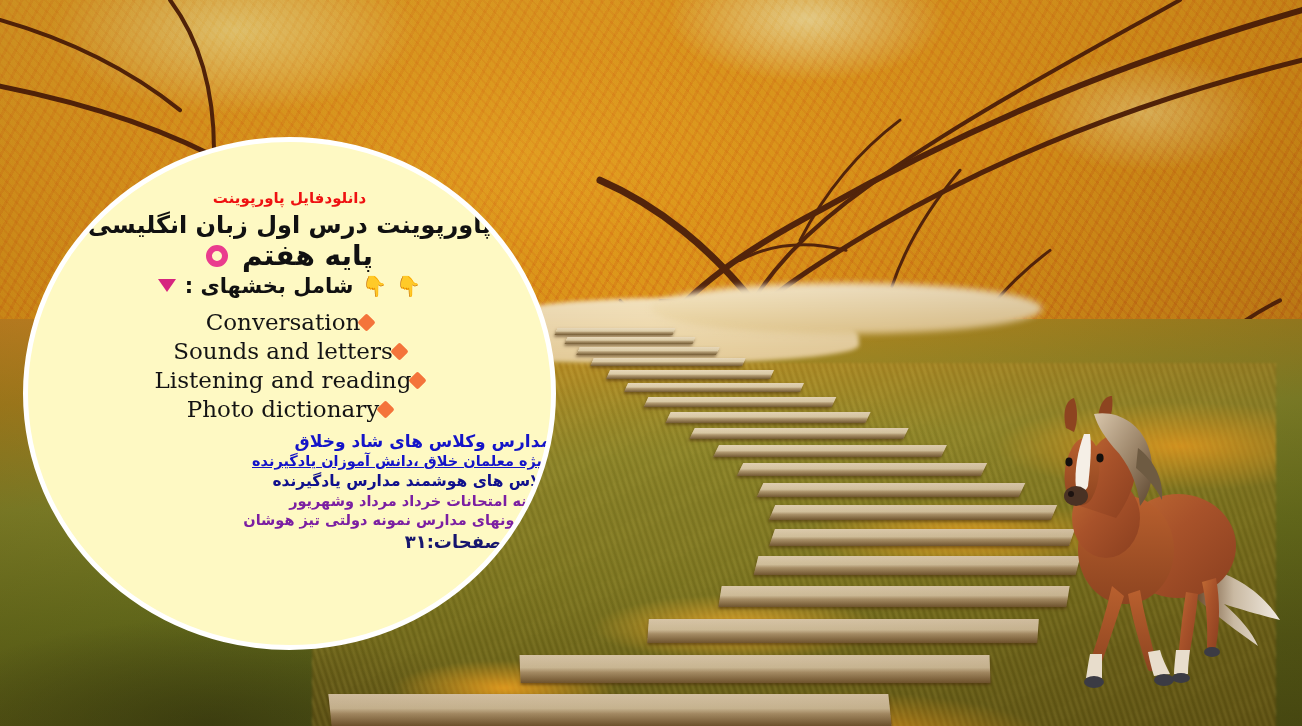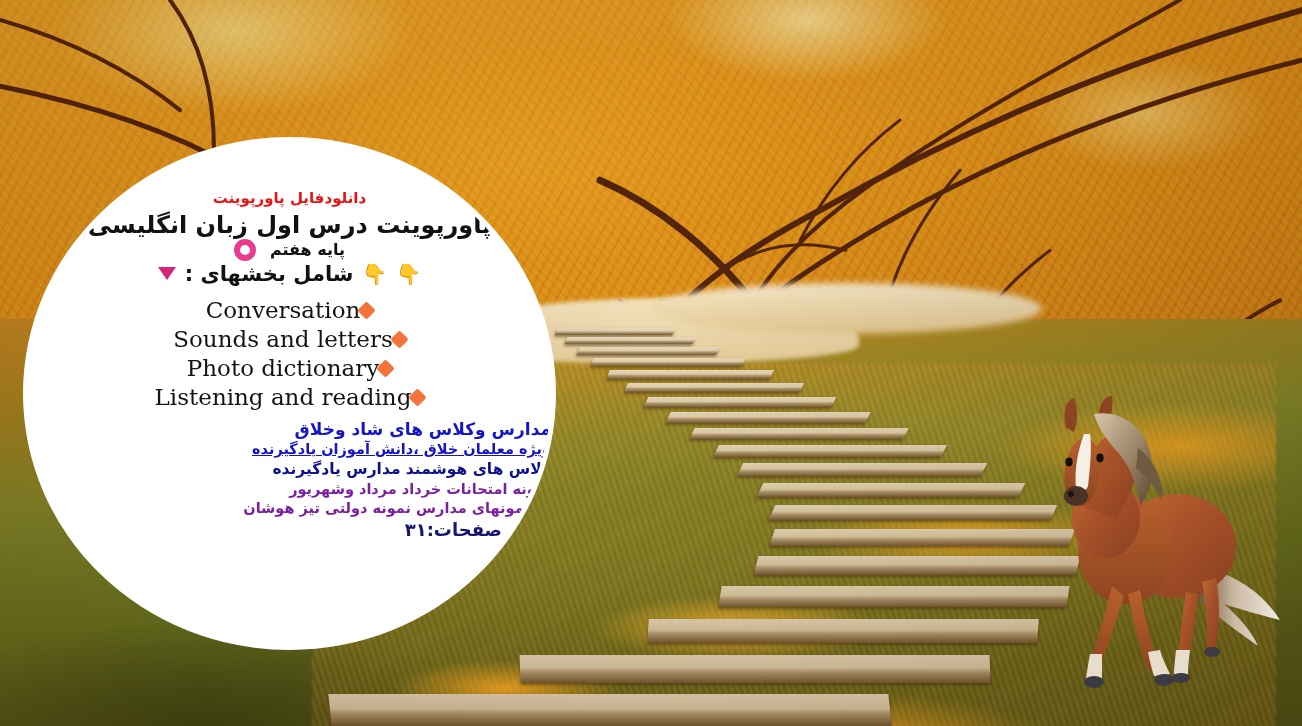--- a/index.html
+++ b/index.html
@@ -91,21 +91,21 @@
     pointer-events:none;
   }
 
   
   .horse{position:absolute;left:1028px;top:388px;width:266px;height:300px;}
 
   
   .circle{
     position:absolute;
     left:23px;top:137px;width:533px;height:513px;
-    background:#ffffff;
+    background:#fef9c3;
     border:5px solid #ffffff;
     border-radius:50%;
     box-sizing:border-box;
     overflow:hidden;
   }
   .circle-inner{
     position:absolute;inset:0;
     display:flex;flex-direction:column;align-items:center;
     padding-top:48px;
   }
@@ -123,21 +123,21 @@
     font-weight:bold;
     font-size:24px;
     direction:rtl;
     line-height:1.22;
     text-align:left;
     margin-top:4px;
   }
   .l-hdr2{
     color:#111111;
     font-weight:bold;
-    font-size:16px;
+    font-size:28px;
     direction:rtl;
     line-height:1.22;
     display:flex;align-items:center;gap:14px;
     margin-top:-2px;
     justify-content:flex-end;
   }
   .l-sec{
     color:#111111;
     font-weight:bold;
     font-size:21px;
@@ -330,25 +330,25 @@
       <div class="en-list">
         <div class="en-row">
           <span class="txt">Conversation</span>
           <span class="dia"></span>
         </div>
         <div class="en-row">
           <span class="txt">Sounds and letters</span>
           <span class="dia"></span>
         </div>
         <div class="en-row">
-          <span class="txt">Photo dictionary</span>
+          <span class="txt">Listening and reading</span>
           <span class="dia"></span>
         </div>
         <div class="en-row">
-          <span class="txt">Listening and reading</span>
+          <span class="txt">Photo dictionary</span>
           <span class="dia"></span>
         </div>
       </div>
 
       <div class="fa-list">
         <div class="fa-row" style="color:#1414c8;font-size:17px;">مدارس  وکلاس های شاد وخلاق</div>
         <div class="fa-row sm" style="color:#1414c8;text-decoration:underline;">ویژه معلمان خلاق ،دانش آموزان یادگیرنده</div>
         <div class="fa-row sm" style="color:#10108c;font-size:15.5px;">کلاس های هوشمند مدارس یادگیرنده</div>
         <div class="fa-row sm" style="color:#7b1fa2;">نمونه امتحانات خرداد مرداد وشهریور</div>
         <div class="fa-row sm" style="color:#7b1fa2;">و آزمونهای مدارس نمونه دولتی تیز هوشان</div>

